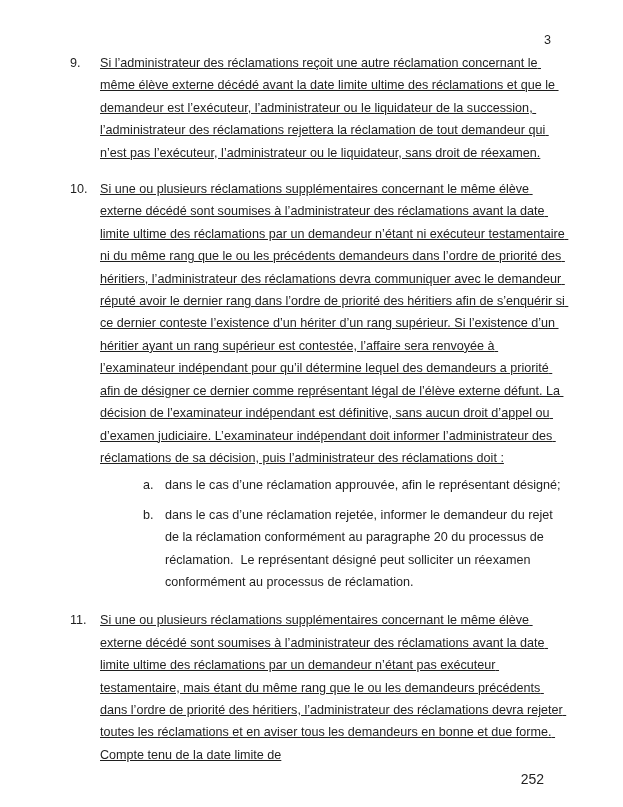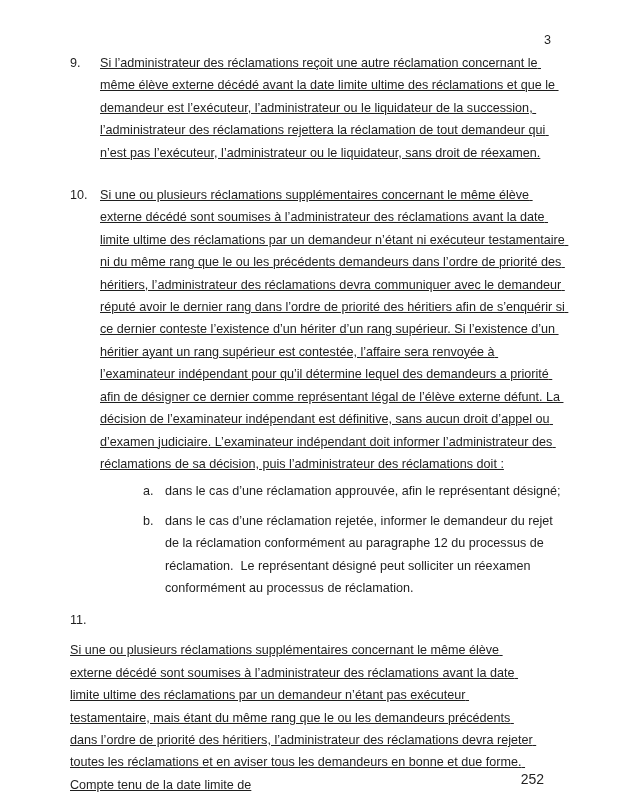--- a/index.html
+++ b/index.html
@@ -35,21 +35,21 @@
     left: 70px;
     top: 52px;
     width: 503px;
     font-size: 12.6px;
     line-height: 22.4px;
   }
   .item {
     display: flex;
     align-items: flex-start;
   }
-  .item + .item { margin-top: 20px; }
+  .item + .item { margin-top: 14px; }
   .item-number {
     flex: 0 0 30px;
     white-space: pre-wrap;
   }
   .item-text {
     flex: 1 1 auto;
     max-width: 470px;
     white-space: pre-wrap;
     text-decoration: underline;
   }
@@ -64,21 +64,21 @@
   .subitem.second { margin-top: 7px; }
   .subitem-marker {
     flex: 0 0 22px;
     white-space: pre-wrap;
   }
   .subitem-text {
     flex: 1 1 auto;
     max-width: 402px;
     white-space: pre-wrap;
   }
-  .item.last { margin-top: 10px; flex-direction: column; }
+  .item.last { margin-top: 16px; }
 </style>
 </head>
 <body>
 
 <div class="page">
 
   <div class="page-number-top">3</div>
 
   <div class="content">
 
@@ -92,21 +92,21 @@
       <span class="item-text">Si une ou plusieurs réclamations supplémentaires concernant le même élève externe décédé sont soumises à l’administrateur des réclamations avant la date limite ultime des réclamations par un demandeur n’étant ni exécuteur testamentaire ni du même rang que le ou les précédents demandeurs dans l’ordre de priorité des héritiers, l’administrateur des réclamations devra communiquer avec le demandeur réputé avoir le dernier rang dans l’ordre de priorité des héritiers afin de s’enquérir si ce dernier conteste l’existence d’un hériter d’un rang supérieur. Si l’existence d’un héritier ayant un rang supérieur est contestée, l’affaire sera renvoyée à l’examinateur indépendant pour qu’il détermine lequel des demandeurs a priorité afin de désigner ce dernier comme représentant légal de l’élève externe défunt. La décision de l’examinateur indépendant est définitive, sans aucun droit d’appel ou d’examen judiciaire. L’examinateur indépendant doit informer l’administrateur des réclamations de sa décision, puis l’administrateur des réclamations doit :</span>
     </div>
 
     <div class="subitems">
       <div class="subitem">
         <span class="subitem-marker">a.</span>
         <span class="subitem-text">dans le cas d’une réclamation approuvée, afin le représentant désigné;</span>
       </div>
       <div class="subitem second">
         <span class="subitem-marker">b.</span>
-        <span class="subitem-text">dans le cas d’une réclamation rejetée, informer le demandeur du rejet de la réclamation conformément au paragraphe 12 du processus de réclamation.  Le représentant désigné peut solliciter un réexamen conformément au processus de réclamation.</span>
+        <span class="subitem-text">dans le cas d’une réclamation rejetée, informer le demandeur du rejet de la réclamation conformément au paragraphe 20 du processus de réclamation.  Le représentant désigné peut solliciter un réexamen conformément au processus de réclamation.</span>
       </div>
     </div>
 
     <div class="item last">
       <span class="item-number">11.</span>
       <span class="item-text">Si une ou plusieurs réclamations supplémentaires concernant le même élève externe décédé sont soumises à l’administrateur des réclamations avant la date limite ultime des réclamations par un demandeur n’étant pas exécuteur testamentaire, mais étant du même rang que le ou les demandeurs précédents dans l’ordre de priorité des héritiers, l’administrateur des réclamations devra rejeter toutes les réclamations et en aviser tous les demandeurs en bonne et due forme. Compte tenu de la date limite de</span>
     </div>
 
   </div>
 

